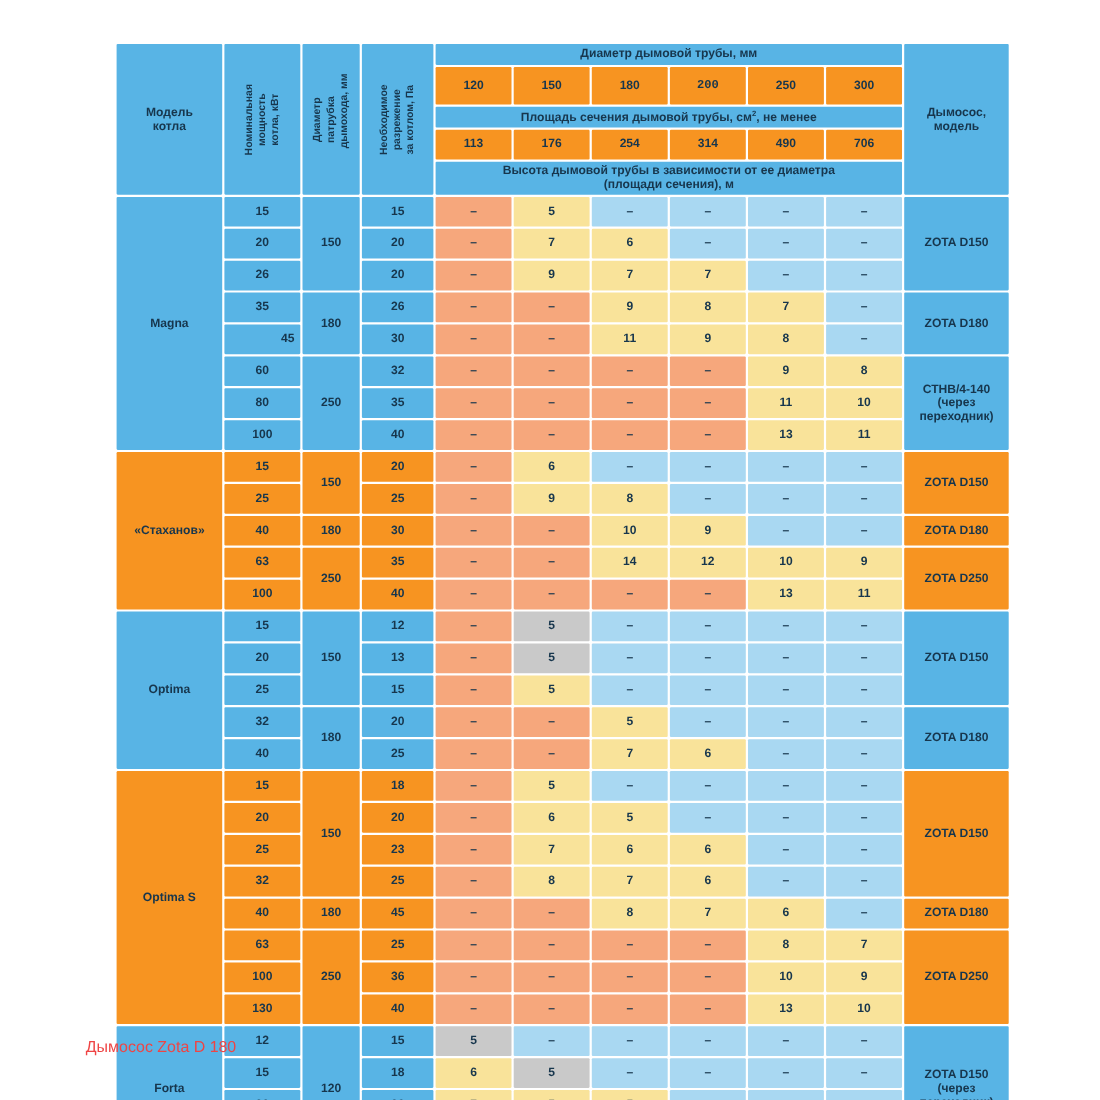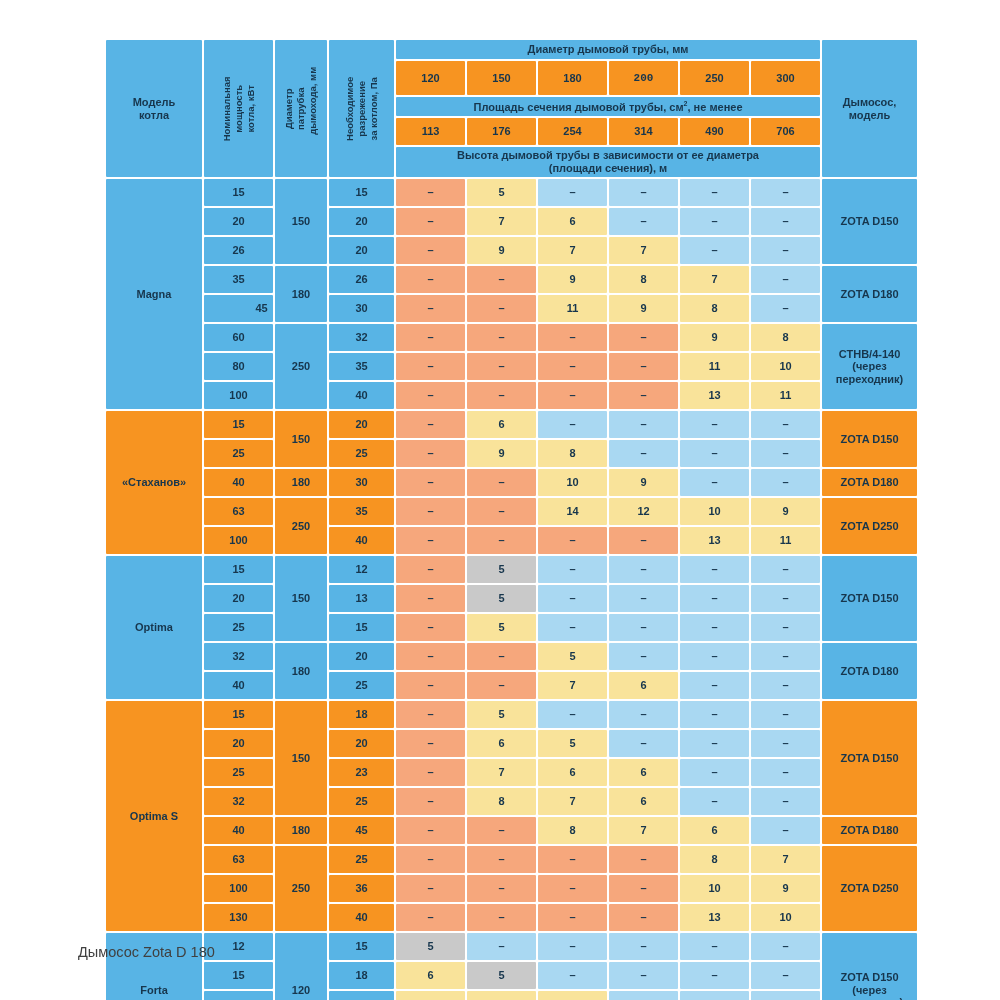--- a/index.html
+++ b/index.html
@@ -58,21 +58,21 @@
 
   .h-top{font-size:11.5px;font-weight:bold;}
   .h-small{font-size:11px;font-weight:bold;}
   .h-note{font-size:10.5px;font-weight:bold;line-height:1.25;}
 
   .modelname{font-size:12px;font-weight:bold;}
   .dym{font-size:11px;font-weight:bold;line-height:1.3;}
 
   .caption{
     position:absolute;left:78px;top:944px;
-    font-size:14.5px;color:#404040;
+    font-size:14.5px;color:#ef4444;
     font-family:"Liberation Sans", sans-serif;
   }
   sup{font-size:7px;vertical-align:super;}
 </style>
 </head>
 <body>
 
 <div id="root">
   <table class="tbl" id="chimney-table">
     <colgroup>

